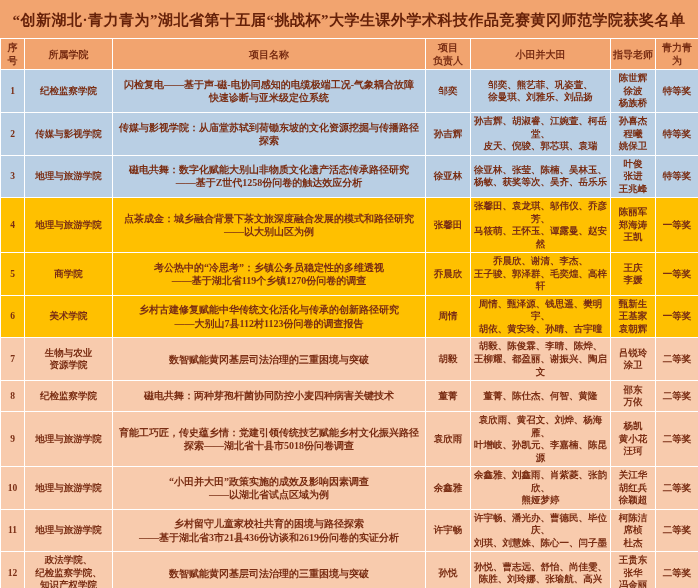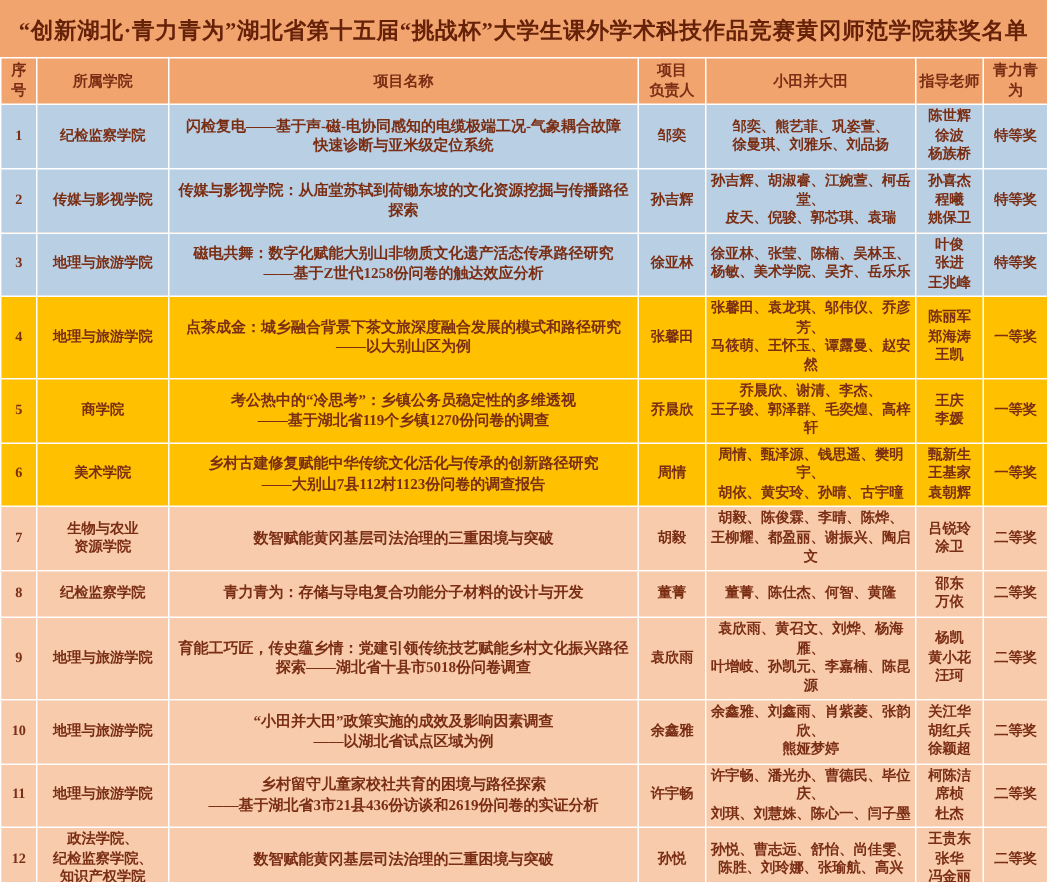--- a/index.html
+++ b/index.html
@@ -105,21 +105,21 @@
 姚保卫</td>
         <td>特等奖</td>
       </tr>
       <tr class="theme-blue">
         <td>3</td>
         <td>地理与旅游学院</td>
         <td class="project">磁电共舞：数字化赋能大别山非物质文化遗产活态传承路径研究
 ——基于Z世代1258份问卷的触达效应分析</td>
         <td>徐亚林</td>
         <td>徐亚林、张莹、陈楠、吴林玉、
-杨敏、美术学院、吴齐、岳乐乐</td>
+杨敏、获奖等次、吴齐、岳乐乐</td>
         <td>叶俊
 张进
 王兆峰</td>
         <td>特等奖</td>
       </tr>
       <tr class="theme-gold">
         <td>4</td>
         <td>地理与旅游学院</td>
         <td class="project">点茶成金：城乡融合背景下茶文旅深度融合发展的模式和路径研究
 ——以大别山区为例</td>
@@ -164,21 +164,21 @@
         <td>胡毅</td>
         <td>胡毅、陈俊霖、李晴、陈烨、
 王柳耀、都盈丽、谢振兴、陶启文</td>
         <td>吕锐玲
 涂卫</td>
         <td>二等奖</td>
       </tr>
       <tr class="theme-peach">
         <td>8</td>
         <td>纪检监察学院</td>
-        <td class="project">青力青为：存储与导电复合功能分子材料的设计与开发</td>
+        <td class="project">磁电共舞：两种芽孢杆菌协同防控小麦四种病害关键技术</td>
         <td>董菁</td>
         <td>董菁、陈仕杰、何智、黄隆</td>
         <td>邵东
 万依</td>
         <td>二等奖</td>
       </tr>
       <tr class="theme-peach">
         <td>9</td>
         <td>地理与旅游学院</td>
         <td class="project">育能工巧匠，传史蕴乡情：党建引领传统技艺赋能乡村文化振兴路径

